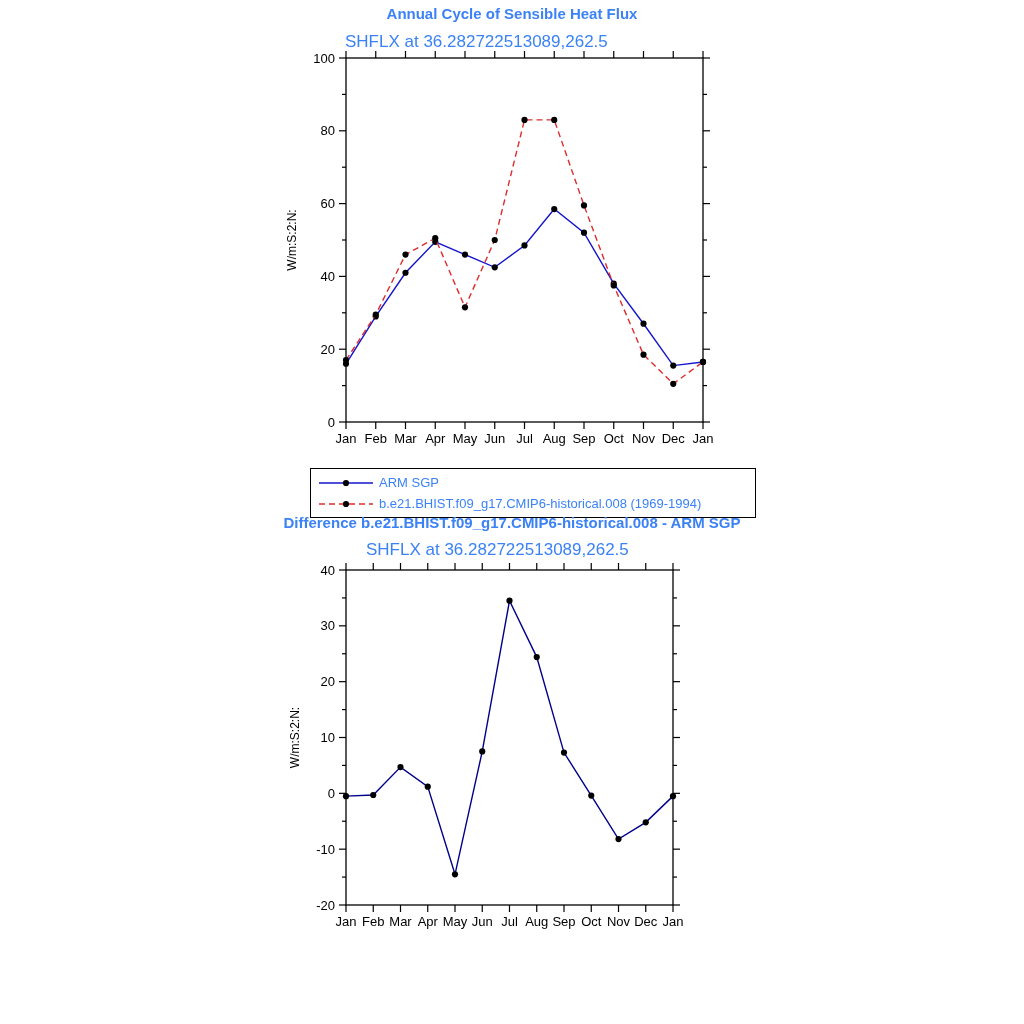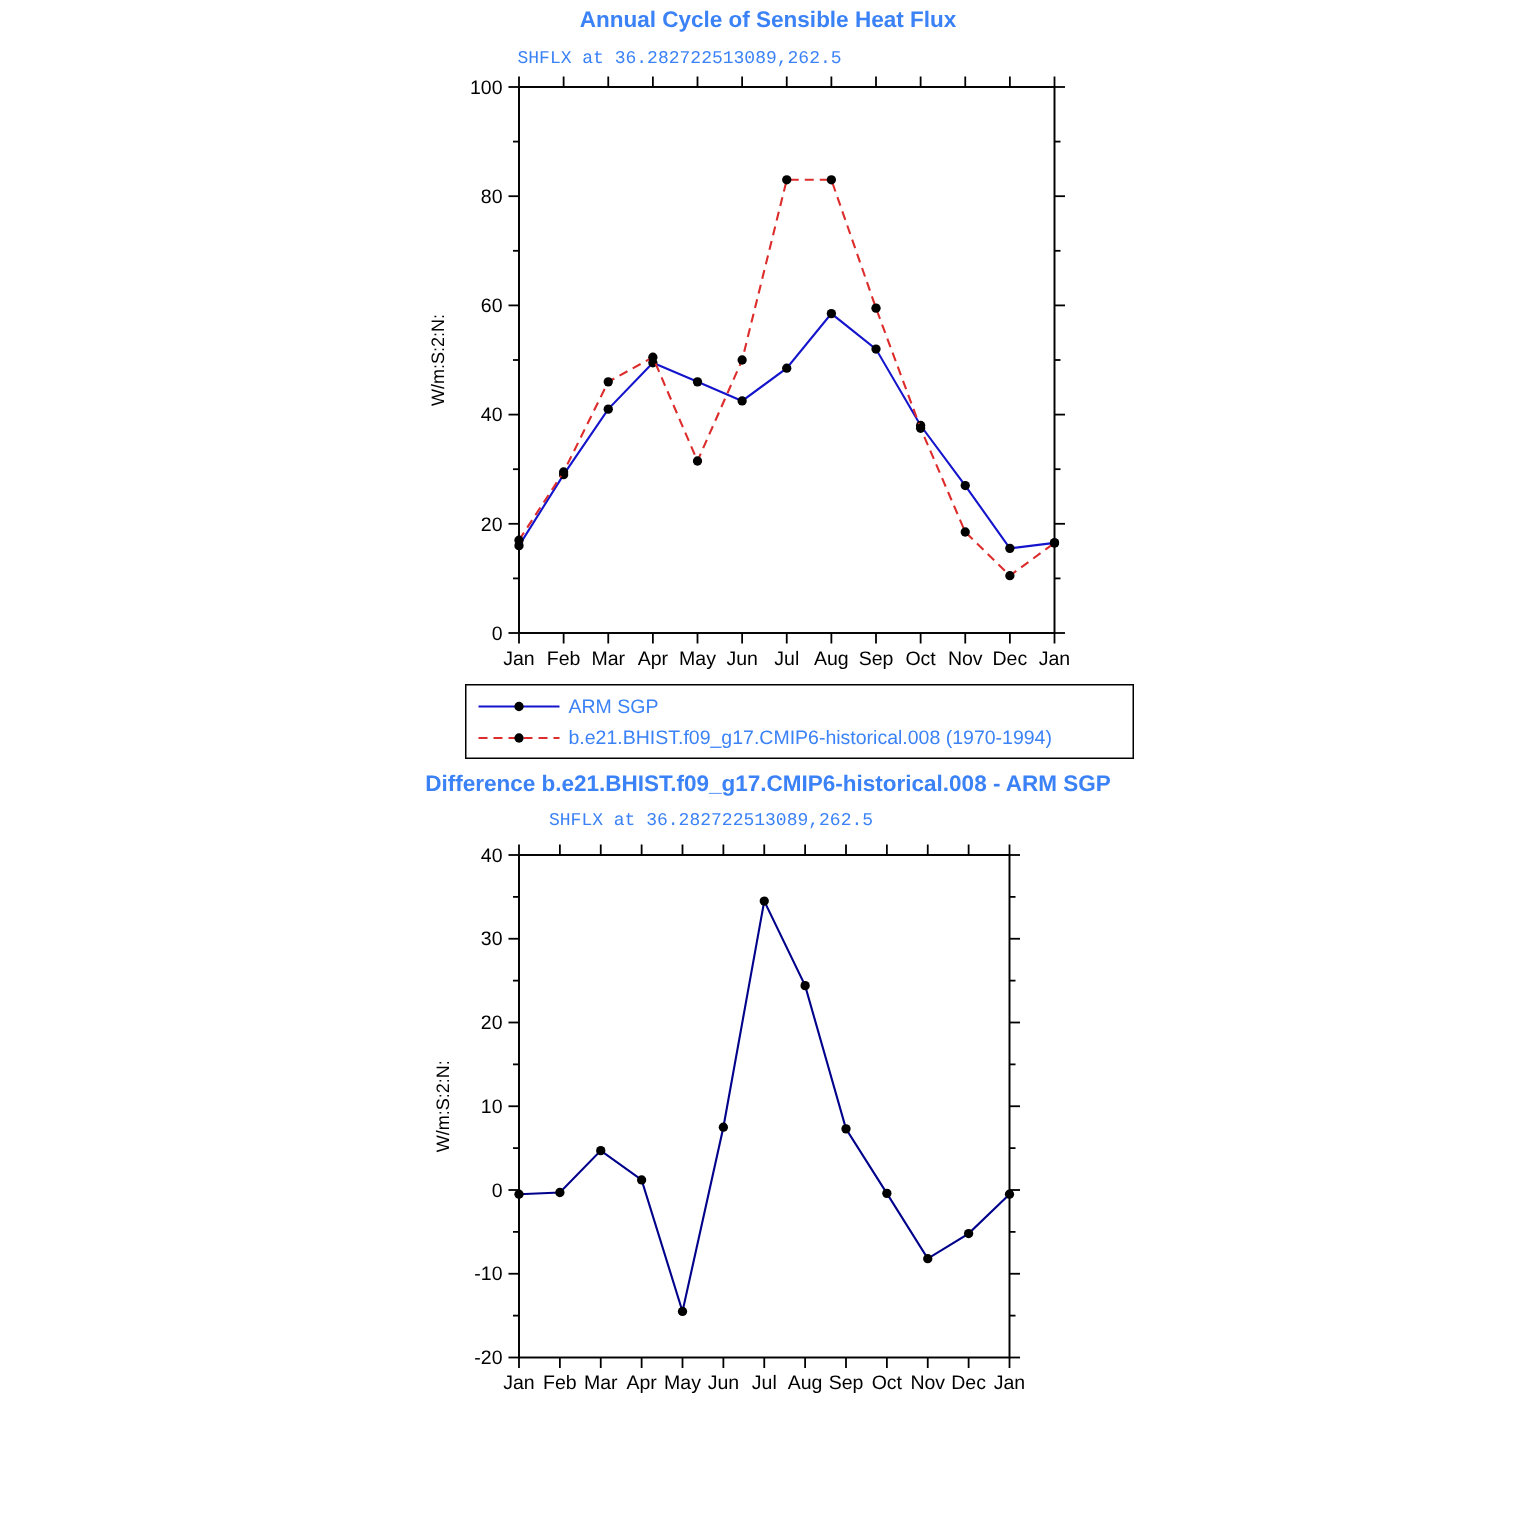--- a/index.html
+++ b/index.html
@@ -1,23 +1,23 @@
 <!DOCTYPE html>
 <html><head>
 <meta charset="utf-8">
 <style>
   html,body{margin:0;padding:0;background:#fff;}
   .page{position:relative;width:1024px;height:1024px;background:#ffffff;overflow:hidden;
         font-family:"Liberation Sans", sans-serif;color:#3b82f6;}
   .chart-title{position:absolute;left:0;width:1024px;text-align:center;
                font-size:15px;font-weight:bold;}
-  .chart-subtitle{position:absolute;font-size:12px;font-family:Liberation Mono, monospace;}
+  .chart-subtitle{position:absolute;font-size:17px;}
   svg.plot{position:absolute;left:0;}
   svg text{font-family:"Liberation Sans", sans-serif;fill:#000;}
-  .legend{position:absolute;left:310px;top:456px;width:432px;border:1px solid #000;
+  .legend{position:absolute;left:310px;top:468px;width:432px;border:1px solid #000;
           background:#fff;padding:3px 6px;display:flex;flex-direction:column;justify-content:center;}
   .legend-row{display:flex;align-items:center;height:21px;}
   .legend-row span{font-size:13px;white-space:nowrap;}
   .legend-sample{flex:0 0 auto;margin-right:4px;}
 </style>
 </head>
 <body>
 
 <div class="page">
 
@@ -129,21 +129,21 @@
           <line x1="2" y1="7" x2="56" y2="7" stroke="#1414cc" stroke-width="1.4"></line>
           <circle cx="29" cy="7" r="3.1" fill="#000"></circle>
         </svg>
       <span>ARM SGP</span>
     </div>
     <div class="legend-row">
       <svg id="legend-sample-1" class="legend-sample" width="58" height="14">
           <line x1="2" y1="7" x2="56" y2="7" stroke="#dd2c2c" stroke-width="1.4" stroke-dasharray="6,4"></line>
           <circle cx="29" cy="7" r="3.1" fill="#000"></circle>
         </svg>
-      <span>b.e21.BHIST.f09_g17.CMIP6-historical.008 (1970-1994)</span>
+      <span>b.e21.BHIST.f09_g17.CMIP6-historical.008 (1969-1994)</span>
     </div>
   </div>
 
   <div class="chart-title" style="top:514px;text-align:center;">Difference b.e21.BHIST.f09_g17.CMIP6-historical.008 - ARM SGP</div>
   <div class="chart-subtitle" style="left:366px;top:540px;">SHFLX at 36.282722513089,262.5</div>
   <svg id="svg-bottom" class="plot" style="top:512px;" width="1024" height="460" viewBox="0 0 1024 460">
       <rect x="346" y="58" width="327" height="335" fill="none" stroke="#000" stroke-width="1.3"></rect>
       <line x1="346" y1="393" x2="339" y2="393" stroke="#000" stroke-width="1.2"></line>
       <line x1="673" y1="393" x2="680" y2="393" stroke="#000" stroke-width="1.2"></line>
       <text x="335" y="397.5" text-anchor="end" font-size="13">-20</text>

